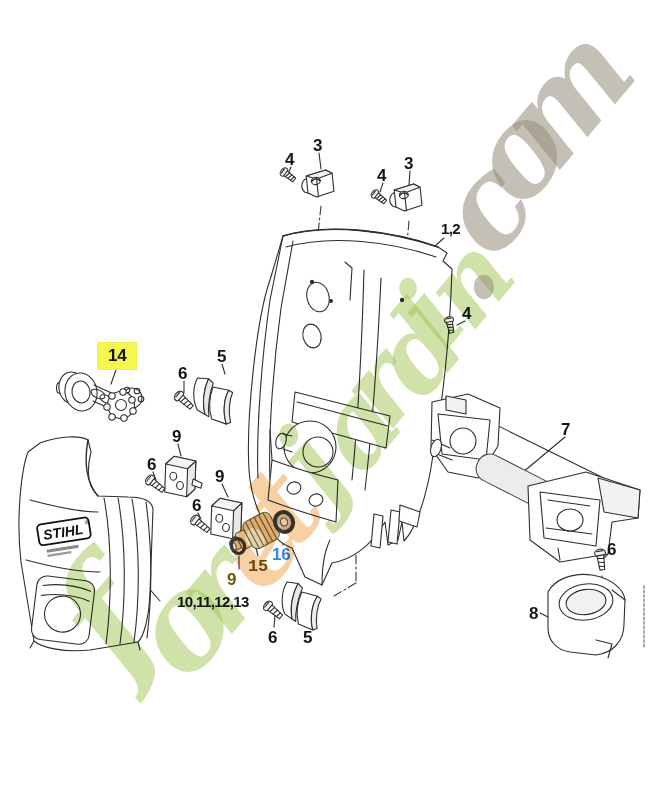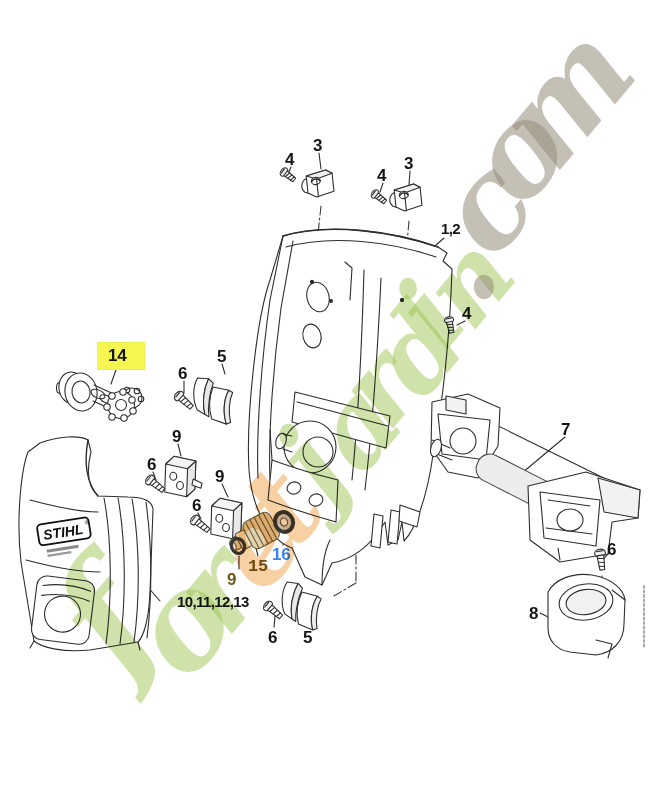--- a/index.html
+++ b/index.html
@@ -4,21 +4,21 @@
 <style>
   html,body{margin:0;padding:0;background:#ffffff;}
   #stage{position:relative;width:652px;height:800px;background:#ffffff;overflow:hidden;
          font-family:"Liberation Sans", sans-serif;}
   svg{position:absolute;left:0;top:0;}
   
   .plabel{position:absolute;font-family:"Liberation Sans",sans-serif;font-weight:bold;
           font-size:17px;line-height:1;color:#151515;letter-spacing:-0.3px;white-space:nowrap;
           z-index:30;cursor:pointer;}
   .plabel.multi{font-size:15px;letter-spacing:-0.6px;}
-  .plabel.hl{background:#f6f650;padding:4px 18px 5px 10px;box-shadow:0 0 0 1px #eef04e;}
+  .plabel.hl{background:#f6f650;padding:4px 10px 5px 10px;box-shadow:0 0 0 1px #eef04e;}
   
   #watermark{position:absolute;left:0;top:0;width:652px;height:800px;pointer-events:none;
              z-index:40;mix-blend-mode:multiply;}
   .wm-letter{position:absolute;font-family:"DejaVu Serif",serif;font-style:italic;font-weight:bold;
              transform:rotate(-50deg);line-height:0.8;pointer-events:none;}
 </style>
 </head>
 <body>
 
 <div id="stage">

